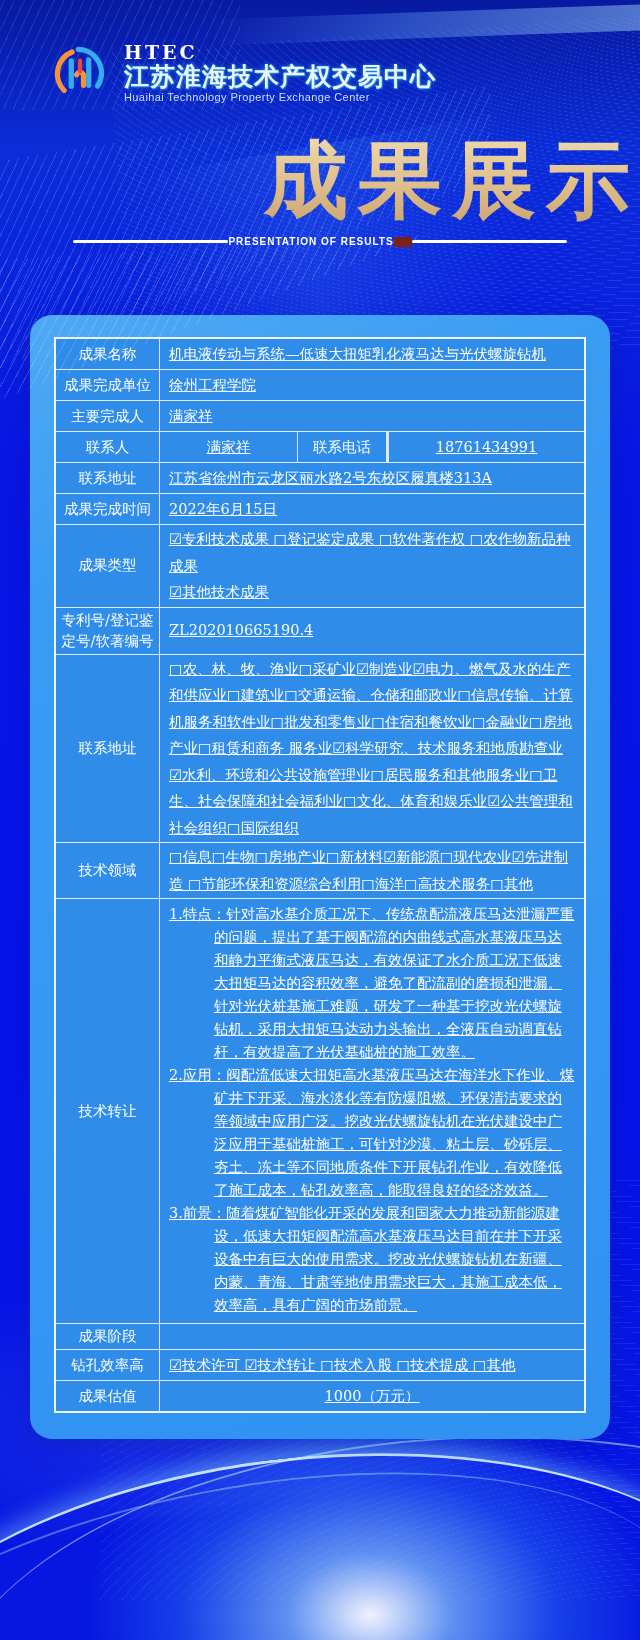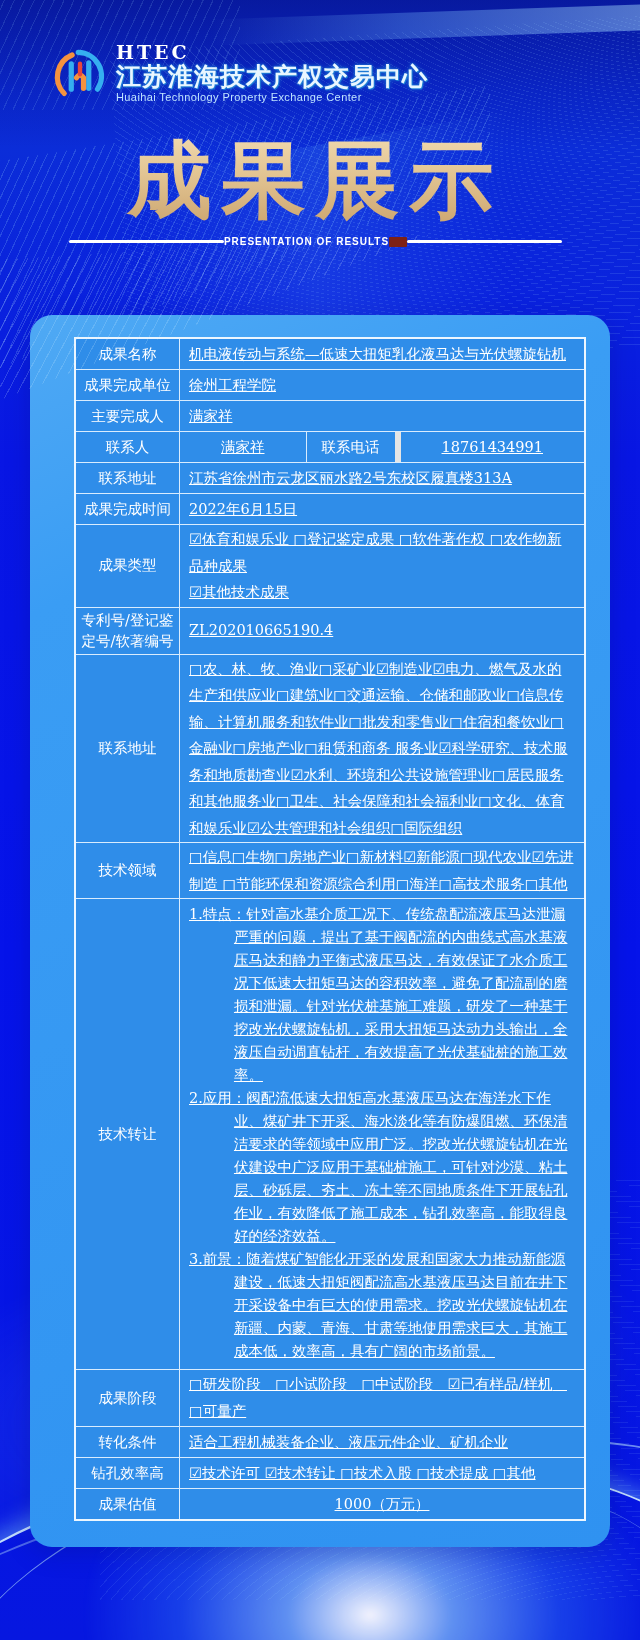--- a/index.html
+++ b/index.html
@@ -38,52 +38,52 @@
   .arc1{left:-150px;bottom:-270px;width:920px;height:450px;border-top:3px solid rgba(225,255,255,.85);
         transform:rotate(-6deg);box-shadow:0 -8px 22px rgba(150,235,255,.4);}
   .arc2{left:-60px;bottom:-310px;width:1020px;height:510px;border-top:2px solid rgba(195,240,255,.55);
         transform:rotate(-4deg);}
   .arc3{left:-220px;bottom:-240px;width:920px;height:390px;border-top:2px solid rgba(195,240,255,.38);
         transform:rotate(-11deg);}
   .mesh-bottom{position:absolute;right:-160px;bottom:40px;width:700px;height:420px;opacity:.35;pointer-events:none;
         background:repeating-radial-gradient(ellipse 800px 420px at 80% 130%,
           rgba(150,210,255,0) 0 9px,rgba(170,225,255,.28) 9px 10px);}
   
-  .org-header{position:absolute;top:42px;left:52px;display:flex;align-items:flex-end;gap:8px;z-index:4;}
+  .org-header{position:absolute;top:42px;left:52px;display:flex;align-items:center;gap:16px;z-index:4;}
   .logo-mark{width:56px;height:56px;flex:0 0 auto;}
   .logo-text .htec{font-family:"DejaVu Serif","Liberation Serif",serif;font-weight:bold;
         color:#ffffff;font-size:19px;letter-spacing:3px;line-height:20px;}
   .logo-text .cn{font-weight:bold;font-size:25px;line-height:28px;letter-spacing:1px;color:#e9f6ff;
         text-shadow:0 0 2px #1f7fd6,0 0 5px #1f7fd6,1px 1px 0 #1f7fd6;}
   .logo-text .en{font-weight:normal;font-size:11px;line-height:14px;color:#bfe4ff;letter-spacing:.4px;}
   
-  .title-block{position:absolute;top:128px;left:0;right:9px;text-align:center;z-index:4;}
+  .title-block{position:absolute;top:128px;left:0;right:0;text-align:right;z-index:4;}
   .title-main{margin:0;font-family:"DejaVu Serif","Liberation Serif",serif;font-weight:bold;
         font-size:84px;line-height:104px;letter-spacing:10px;
         background:linear-gradient(180deg,#f2dcb2 0%,#e2c492 45%,#caa26c 100%);
         -webkit-background-clip:text;background-clip:text;color:transparent;}
   .subtitle-row{margin-top:4px;display:flex;align-items:center;justify-content:center;}
   .subtitle-row .rule{height:3px;width:155px;background:#ffffff;border-radius:2px;}
   .subtitle-text{color:#ffffff;font-size:10px;font-weight:bold;letter-spacing:1px;}
   .red-chip{width:18px;height:10px;background:#7d2116;border-radius:1px;}
   
   .panel{position:absolute;left:30px;right:30px;top:315px;z-index:2;border-radius:22px;
         padding:22px 24px 26px;
         background:linear-gradient(155deg,#4fa9f4 0%,#3a9df4 20%,#2f92f1 100%);
         box-shadow:0 6px 24px rgba(0,20,120,.25);}
   .grid{border:2px solid #ecf6ff;background:#2f8de9;color:#ffffff;
-        font-family:"DejaVu Serif","Liberation Serif",serif;font-size:14.5px;margin-left:20px;}
+        font-family:"DejaVu Serif","Liberation Serif",serif;font-size:14.5px;}
   .row{display:flex;border-bottom:1px solid #d9ecfe;}
   .row:last-child{border-bottom:none;}
   .cl{width:97px;flex:0 0 auto;display:flex;align-items:center;justify-content:center;text-align:center;
         border-right:1px solid #d9ecfe;padding:2px 3px;line-height:21px;white-space:pre-line;}
   .cv{flex:1 1 auto;display:flex;align-items:center;padding:1px 9px;line-height:27px;min-height:28px;text-decoration:underline;}
   .cv.center{justify-content:center;text-align:center;}
   .cl2{width:82px;flex:0 0 auto;display:flex;align-items:center;justify-content:center;
-        border-left:1px solid #d9ecfe;border-right:6px solid #e5e5e5;padding:2px 3px;}
+        border-left:1px solid #d9ecfe;border-right:3px solid #e5e5e5;padding:2px 3px;}
   .prewrap{white-space:pre-line;}
   .brief{display:block;padding:4px 9px 6px;line-height:23px;}
   .brief p{margin:0;padding-left:3.1em;text-indent:-3.1em;}
   .tight{line-height:26.5px;}
 </style>
 </head>
 <body>
 
 <div class="page">
 
@@ -158,21 +158,21 @@
         <div class="cv">江苏省徐州市云龙区丽水路2号东校区履真楼313A</div>
       </div>
 
       <div class="row">
         <div class="cl">成果完成时间</div>
         <div class="cv">2022年6月15日</div>
       </div>
 
       <div class="row">
         <div class="cl">成果类型</div>
-        <div class="cv prewrap tight">☑体育和娱乐业 □登记鉴定成果 □软件著作权 □农作物新品种成果
+        <div class="cv prewrap tight">☑专利技术成果 □登记鉴定成果 □软件著作权 □农作物新品种成果
 ☑其他技术成果</div>
       </div>
 
       <div class="row">
         <div class="cl">专利号/登记鉴
 定号/软著编号</div>
         <div class="cv">ZL202010665190.4</div>
       </div>
 
       <div class="row">
@@ -189,27 +189,22 @@
         <div class="cl">技术转让</div>
         <div class="cv brief">
           <p>1.特点：针对高水基介质工况下、传统盘配流液压马达泄漏严重的问题，提出了基于阀配流的内曲线式高水基液压马达和静力平衡式液压马达，有效保证了水介质工况下低速大扭矩马达的容积效率，避免了配流副的磨损和泄漏。针对光伏桩基施工难题，研发了一种基于挖改光伏螺旋钻机，采用大扭矩马达动力头输出，全液压自动调直钻杆，有效提高了光伏基础桩的施工效率。</p>
           <p>2.应用：阀配流低速大扭矩高水基液压马达在海洋水下作业、煤矿井下开采、海水淡化等有防爆阻燃、环保清洁要求的等领域中应用广泛。挖改光伏螺旋钻机在光伏建设中广泛应用于基础桩施工，可针对沙漠、粘土层、砂砾层、夯土、冻土等不同地质条件下开展钻孔作业，有效降低了施工成本，钻孔效率高，能取得良好的经济效益。</p>
           <p>3.前景：随着煤矿智能化开采的发展和国家大力推动新能源建设，低速大扭矩阀配流高水基液压马达目前在井下开采设备中有巨大的使用需求。挖改光伏螺旋钻机在新疆、内蒙、青海、甘肃等地使用需求巨大，其施工成本低，效率高，具有广阔的市场前景。</p>
         </div>
       </div>
 
       <div class="row">
         <div class="cl">成果阶段</div>
-        <div class="cv">□研发阶段　□小试阶段　□中试阶段　☑已有样品/样机　□可量产</div>
-      </div>
-
-      <div class="row">
-        <div class="cl">转化条件</div>
-        <div class="cv">适合工程机械装备企业、液压元件企业、矿机企业</div>
-      </div>
+      </div>
+
 
       <div class="row">
         <div class="cl">钻孔效率高</div>
         <div class="cv">☑技术许可 ☑技术转让 □技术入股 □技术提成 □其他</div>
       </div>
 
       <div class="row">
         <div class="cl">成果估值</div>
         <div class="cv center">1000（万元）</div>
       </div>

